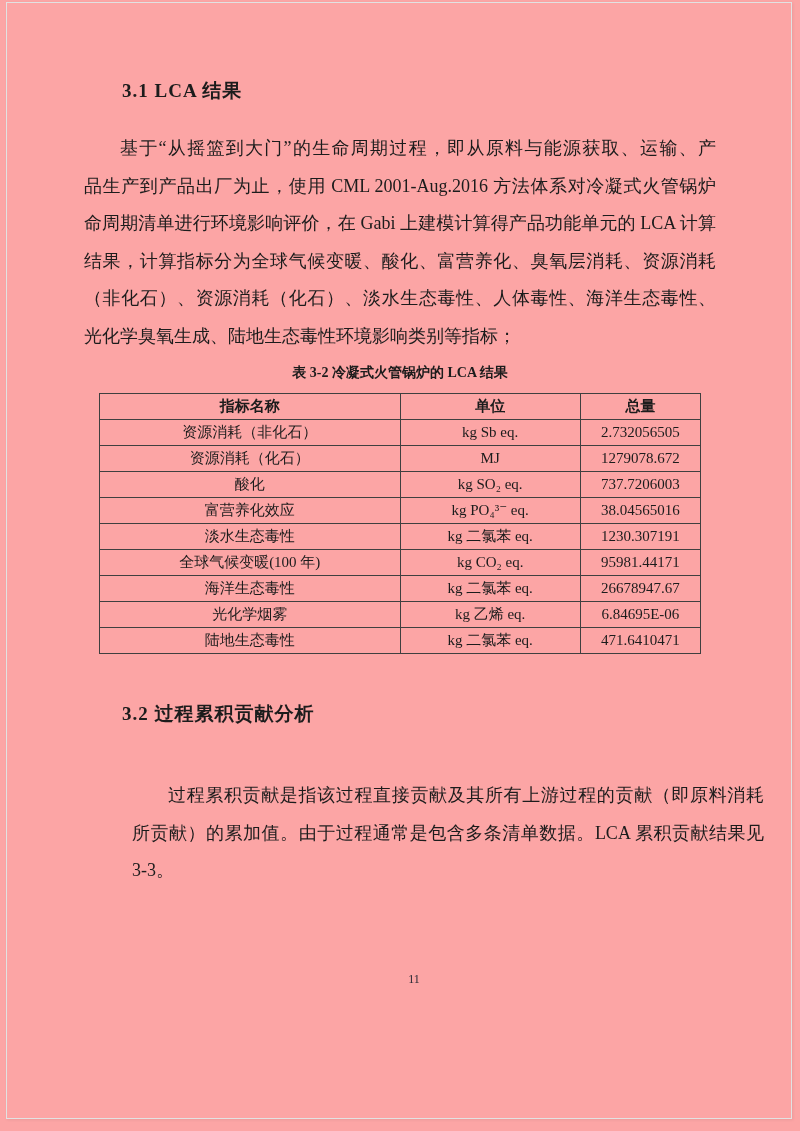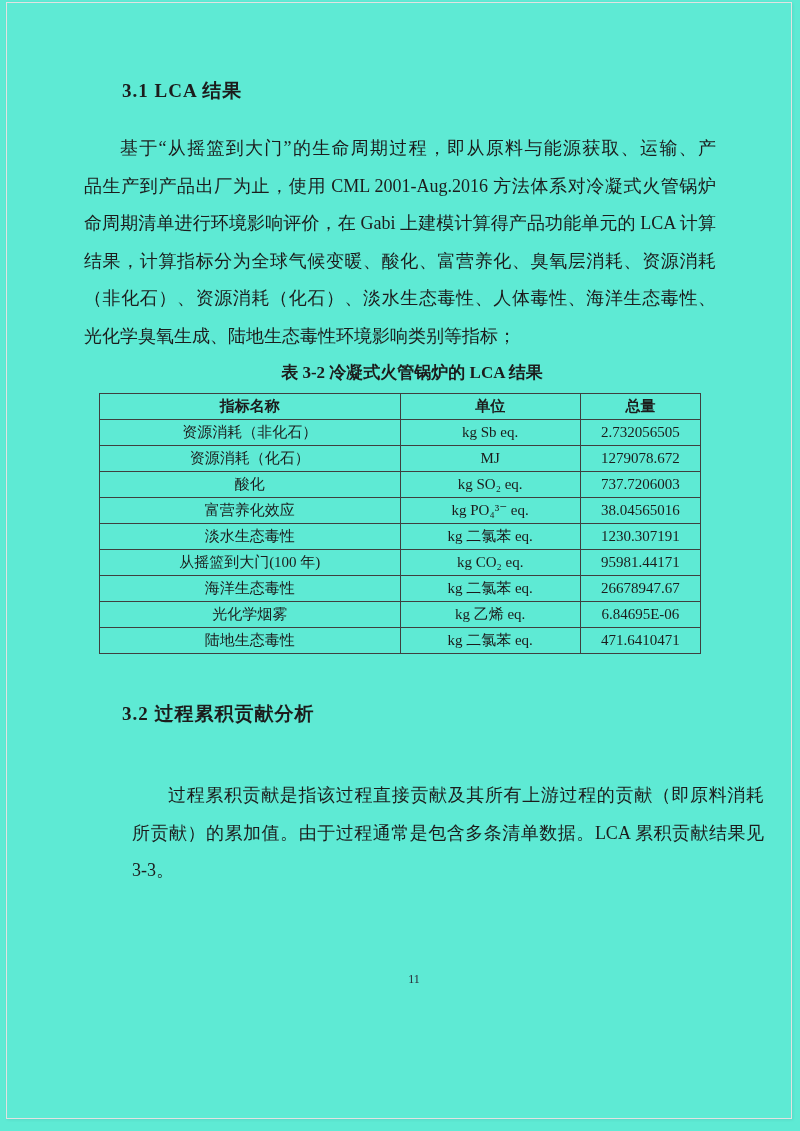--- a/index.html
+++ b/index.html
@@ -4,21 +4,21 @@
 <style>
   html, body {
     margin: 0;
     padding: 0;
     background: #ffffff;
   }
   .page {
     position: relative;
     width: 800px;
     height: 1131px;
-    background: #5eead4;
+    background: #fca5a5;
     overflow: hidden;
     font-family: "Liberation Serif", "DejaVu Serif", serif;
     color: var(--ink, #1c1c1c);
     text-decoration: underline;
   }
   .sheet-edge {
     position: absolute;
     left: 6px;
     top: 2px;
     width: 786px;
@@ -52,25 +52,25 @@
     line-height: 37.6px;
     text-align: justify;
     text-align-last: justify;
     overflow: hidden;
   }
   .para .line.first { text-indent: 2em; }
   .para .line.last  { text-align-last: left; }
   .caption {
     position: absolute;
     top: 360px;
-    left: 96px;
+    left: 84px;
     width: 632px;
     text-align: center;
     font-weight: bold;
-    font-size: 17px;
+    font-size: 14px;
     line-height: 26px;
   }
   .lca-table {
     position: absolute;
     top: 393px;
     left: 99px;
     width: 602px;
     border-collapse: collapse;
     table-layout: fixed;
   }
@@ -151,21 +151,21 @@
           <td>富营养化效应</td>
           <td>kg PO₄³⁻ eq.</td>
           <td>38.04565016</td>
         </tr>
         <tr>
           <td>淡水生态毒性</td>
           <td>kg 二氯苯 eq.</td>
           <td>1230.307191</td>
         </tr>
         <tr>
-          <td>从摇篮到大门(100 年)</td>
+          <td>全球气候变暖(100 年)</td>
           <td>kg CO₂ eq.</td>
           <td>95981.44171</td>
         </tr>
         <tr>
           <td>海洋生态毒性</td>
           <td>kg 二氯苯 eq.</td>
           <td>26678947.67</td>
         </tr>
         <tr>
           <td>光化学烟雾</td>

